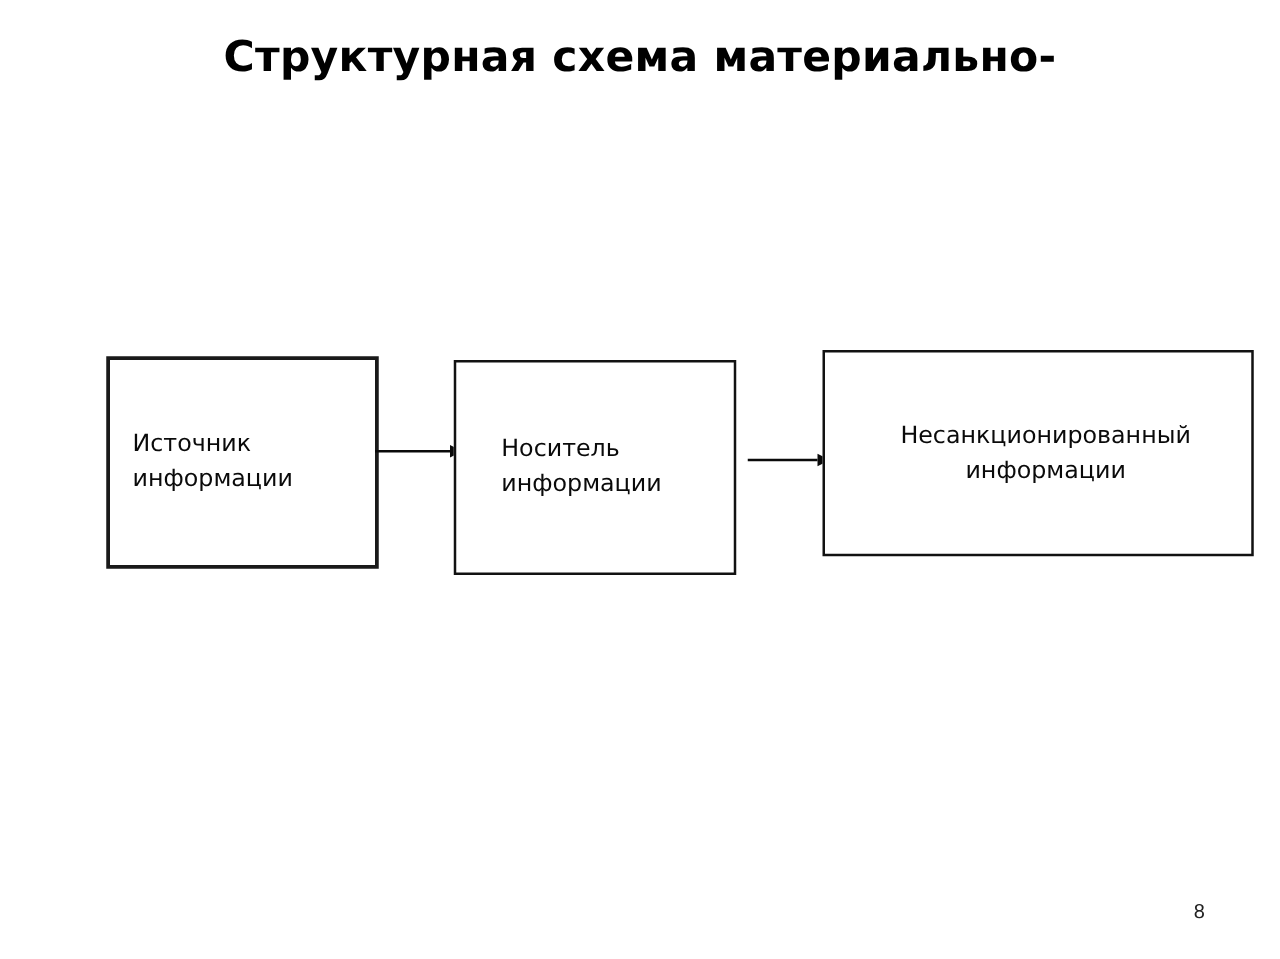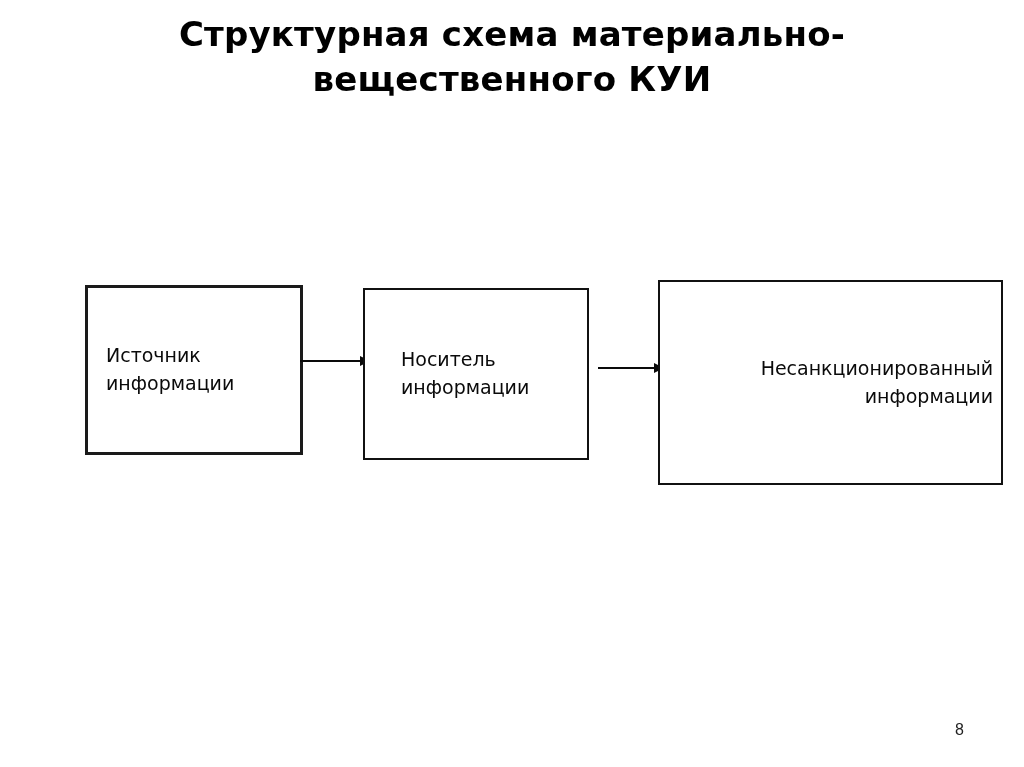--- a/index.html
+++ b/index.html
@@ -12,21 +12,21 @@
     height: 767px;
     position: relative;
     font-family: "Liberation Sans", sans-serif;
     overflow: hidden;
   }
 
   
   #slide-title {
     position: absolute;
     left: 60px;
-    top: 12px;
+    top: 24px;
     width: 904px;
     text-align: center;
     font-family: "DejaVu Sans", sans-serif;
     font-weight: bold;
     font-size: 34px;
     line-height: 1.33;
     color: #000000;
     letter-spacing: 0.2px;
   }
 
@@ -81,23 +81,23 @@
     border-width: 2px;
     align-items: flex-start;
     padding-left: 36px;
   }
   #node-carrier .line { text-align: left; }
 
   #node-receiver {
     left: 658px;
     top: 280px;
     width: 345px;
-    height: 205px;
+    height: 165px;
     border-width: 2px;
-    align-items: flex-end;
+    align-items: center;
     padding-left: 20px;
   }
   #node-receiver .line { text-align: left; }
 
   
   .arrow {
     position: absolute;
     height: 12px;
     display: block;
   }
@@ -114,21 +114,20 @@
     color: #222222;
   }
 </style>
 </head>
 <body>
 
 <div id="slide">
 
   <div id="slide-title">
     <span>Структурная схема материально-</span><br>
-    <span>вещественного КУИ</span>
   </div>
 
   <div id="diagram">
 
     <div class="node" id="node-source">
       <span class="line">Источник</span>
       <span class="line">информации</span>
     </div>
 
     <svg class="arrow" id="arrow-1" viewBox="0 0 70 12" preserveAspectRatio="none">

